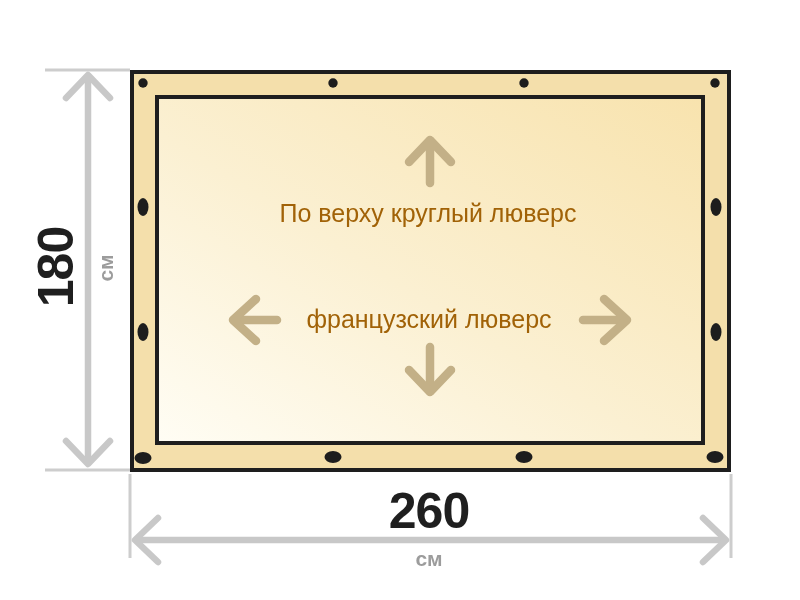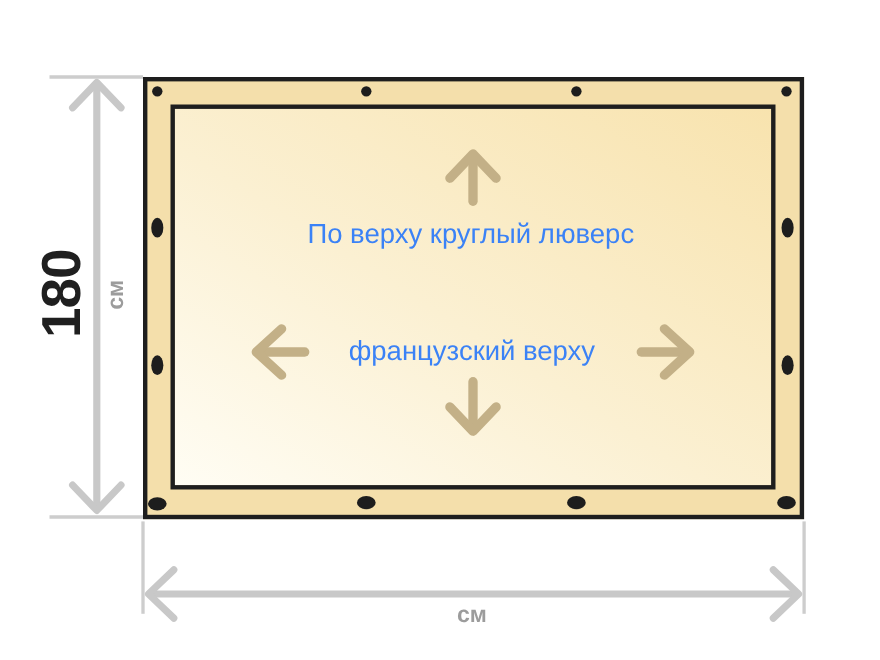--- a/index.html
+++ b/index.html
@@ -41,21 +41,21 @@
     left: 0;
     top: 0;
     width: 800px;
     height: 600px;
   }
   
   .note {
     position: absolute;
     transform: translate(-50%, -50%);
     white-space: nowrap;
-    color: #3b82f6;
+    color: #a16207;
     font-size: 25px;
     line-height: 1.2;
   }
   .note-top   { left: 428px; top: 213px; }
   .note-mid1  { left: 429px; top: 288px; }
   .note-mid2  { left: 429px; top: 319px; }
   
   .dim-value {
     position: absolute;
     white-space: nowrap;
@@ -160,18 +160,19 @@
       </g>
       <g stroke="#c8c8c8" stroke-width="6.5" fill="none" stroke-linecap="round" stroke-linejoin="round">
         <line x1="137" y1="540" x2="724" y2="540"></line>
         <polyline points="158,518 135,540 158,562"></polyline>
         <polyline points="703,518 726,540 703,562"></polyline>
       </g>
     </g>
   </svg>
 
   <div class="note note-top">По верху круглый люверс</div>
-  <div class="note note-mid2">французский верху</div>
+  <div class="note note-mid2">французский люверс</div>
 
   <div class="dim-value dim-height-value">180</div>
   <div class="dim-unit dim-height-unit">см</div>
+  <div class="dim-value dim-width-value">260</div>
   <div class="dim-unit dim-width-unit">см</div>
 </div>
 
 </body></html>

